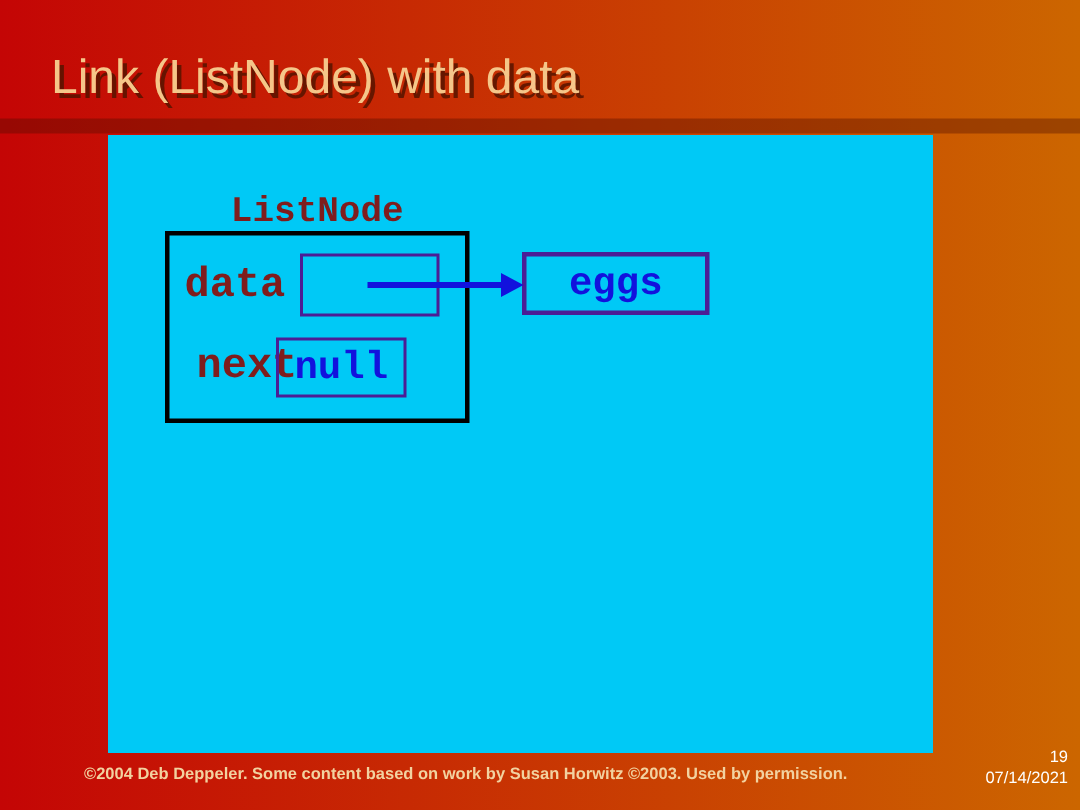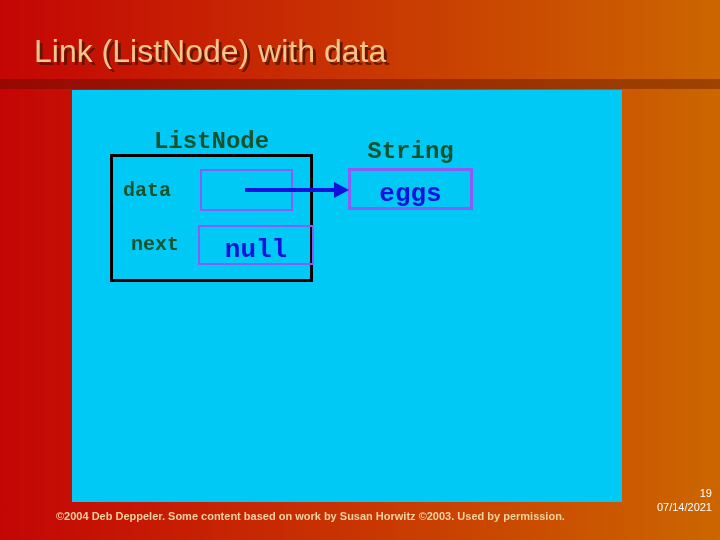--- a/index.html
+++ b/index.html
@@ -36,21 +36,21 @@
     position: absolute;
     left: 72px;
     top: 90px;
     width: 550px;
     height: 412px;
     background: var(--canvas, #00c9f6);
   }
   .mono {
     font-family: "Liberation Mono", "DejaVu Sans Mono", monospace;
     font-weight: 700;
-    color: #14532d;
+    color: #7f1d1d;
     white-space: nowrap;
   }
   .type-label {
     position: absolute;
     font-size: 24px;
     line-height: 24px;
     text-align: center;
   }
   .listnode-type-label {
     left: 38px;
@@ -66,49 +66,49 @@
     position: absolute;
     left: 38px;
     top: 64px;
     width: 203px;
     height: 128px;
     border: 3px solid #000000;
     box-sizing: border-box;
   }
   .field-label {
     position: absolute;
-    font-size: 20px;
+    font-size: 28px;
     line-height: 24px;
   }
   .data-field-label {
     left: 51px;
     top: 89px;
   }
   .next-field-label {
     left: 59px;
     top: 143px;
   }
   .value-box {
     position: absolute;
-    border: 2px solid #8b5cf6;
+    border: 2px solid #4c1d95;
     box-sizing: border-box;
     display: flex;
-    align-items: flex-end;
+    align-items: center;
     justify-content: center;
   }
   .data-value-box {
     left: 128px;
     top: 79px;
     width: 93px;
     height: 42px;
   }
   .next-value-box {
-    left: 126px;
+    left: 112px;
     top: 135px;
-    width: 116px;
+    width: 87px;
     height: 40px;
   }
   .string-value-box {
     left: 276px;
     top: 78px;
     width: 125px;
     height: 42px;
     border-width: 3px;
   }
   .value-text {
@@ -130,21 +130,21 @@
     left: 56px;
     top: 510px;
     font-size: 11px;
     color: var(--footer-text, #f2d2a0);
     white-space: nowrap;
     font-weight: bold;
   }
   .page-meta {
     position: absolute;
     right: 8px;
-    top: 486px;
+    top: 498px;
     text-align: right;
     font-size: 11px;
     line-height: 14px;
     color: var(--meta-text, #ffffff);
   }
 </style>
 </head>
 <body>
 
 <div class="title-band-shadow"></div>
@@ -162,21 +162,20 @@
   <div class="value-box data-value-box">
     <span class="mono value-text"></span>
   </div>
 
   <div class="mono field-label next-field-label">next</div>
 
   <div class="value-box next-value-box">
     <span class="mono value-text">null</span>
   </div>
 
-  <div class="mono type-label string-type-label">String</div>
 
   <div class="value-box string-value-box">
     <span class="mono value-text">eggs</span>
   </div>
 
   <svg class="arrow-svg" viewBox="0 0 550 412" xmlns="http://www.w3.org/2000/svg">
     <line x1="173" y1="100" x2="264" y2="100" stroke="currentColor" stroke-width="4"></line>
     <polygon points="262,92 277,100 262,108" fill="currentColor"></polygon>
   </svg>
 

